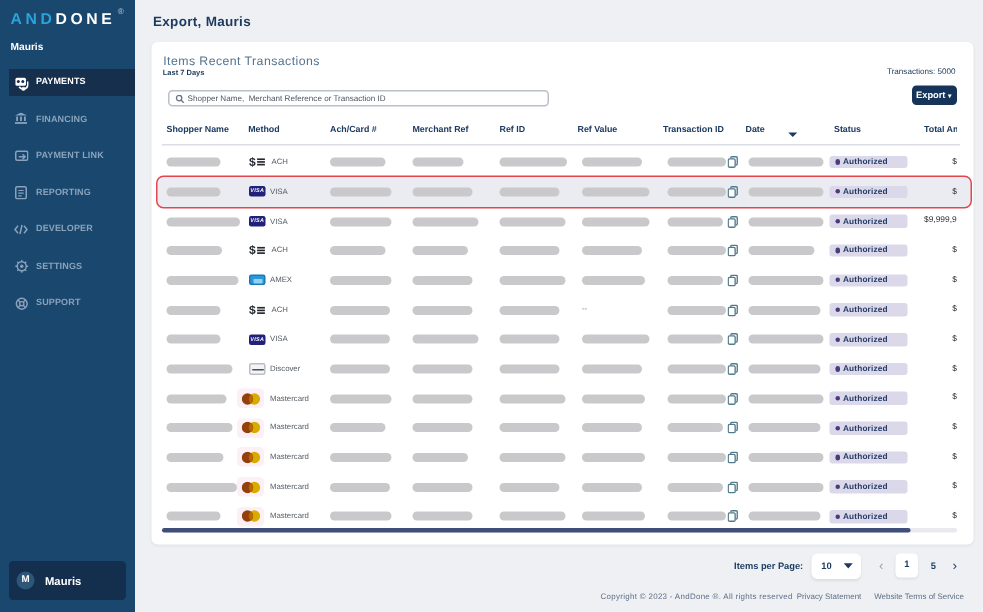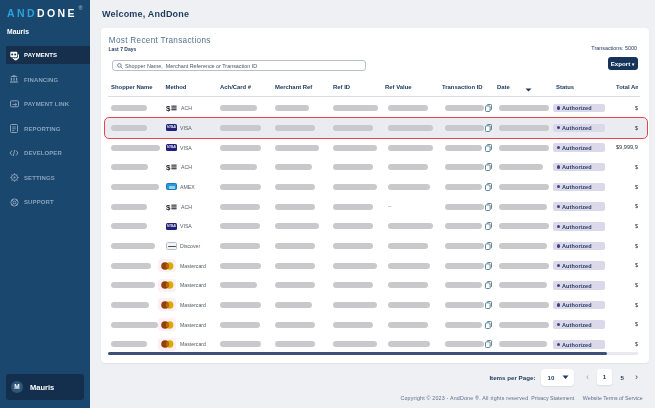--- a/index.html
+++ b/index.html
@@ -53,25 +53,25 @@
 <svg class="abs" style="left:10px;top:197.9px" width="9" height="9" viewBox="0 0 9 9">
     <circle cx="4.5" cy="4.5" r="3.6" fill="none" stroke="#8aa2bb" stroke-width="1"></circle>
     <circle cx="4.5" cy="4.5" r="1.4" fill="none" stroke="#8aa2bb" stroke-width="0.9"></circle>
     <path d="M1.9 1.9l1.6 1.6M7.1 1.9L5.5 3.5M7.1 7.1L5.5 5.5M1.9 7.1l1.6-1.6" stroke="#8aa2bb" stroke-width="0.9"></path>
   </svg>
 <div class="abs" style="left:24px;top:199.1px;font-size:6px;font-weight:bold;letter-spacing:.1px;color:#8aa2bb">SUPPORT</div>
 <div class="abs" style="left:6px;top:374px;width:78px;height:26px;background:#142f4e;border-radius:3px"></div>
 <div class="abs" style="left:11px;top:381px;width:12px;height:12px;background:#2e5679;border-radius:50%;color:#fff;font-size:6.5px;font-weight:bold;text-align:center;line-height:12px">M</div>
 <div class="abs" style="left:30px;top:383px;font-size:7.5px;font-weight:bold;color:#fff">Mauris</div>
 
-<div class="abs" style="left:102px;top:9.3px;font-size:9px;font-weight:bold;color:#1c3a5e;letter-spacing:.2px">Welcome, AndDone</div>
+<div class="abs" style="left:102px;top:9.3px;font-size:9px;font-weight:bold;color:#1c3a5e;letter-spacing:.2px">Export, Mauris</div>
 
 <div class="abs" style="left:100.5px;top:28px;width:548px;height:335px;background:#fff;border-radius:4px;box-shadow:0 1px 2px rgba(0,0,0,0.06)"></div>
 
-<div class="abs" style="left:108.8px;top:35.7px;font-size:8.2px;color:#54738f;letter-spacing:.3px">Most Recent Transactions</div>
+<div class="abs" style="left:108.8px;top:35.7px;font-size:8.2px;color:#54738f;letter-spacing:.3px">Items Recent Transactions</div>
 <div class="abs" style="left:108.5px;top:46.4px;font-size:5px;font-weight:bold;color:#1e3a5f">Last 7 Days</div>
 
 <div class="abs" style="left:112px;top:60px;width:254px;height:11px;border:1px solid #b9c0ca;border-radius:3px;background:#fff"></div>
 <svg class="abs" style="left:116.5px;top:62.5px" width="6" height="6" viewBox="0 0 6 6">
     <circle cx="2.4" cy="2.4" r="1.8" fill="none" stroke="#6a7483" stroke-width="0.9"></circle>
     <path d="M3.8 3.8L5.5 5.5" stroke="#6a7483" stroke-width="0.9"></path>
   </svg>
 <div class="abs" style="left:125px;top:62.9px;font-size:5.4px;color:#4d5560;white-space:nowrap">Shopper Name,&nbsp; Merchant Reference or Transaction ID</div>
 
 <div class="abs" style="left:500px;top:45.3px;width:137px;text-align:right;font-size:5.4px;color:#203a5c">Transactions: 5000</div>

